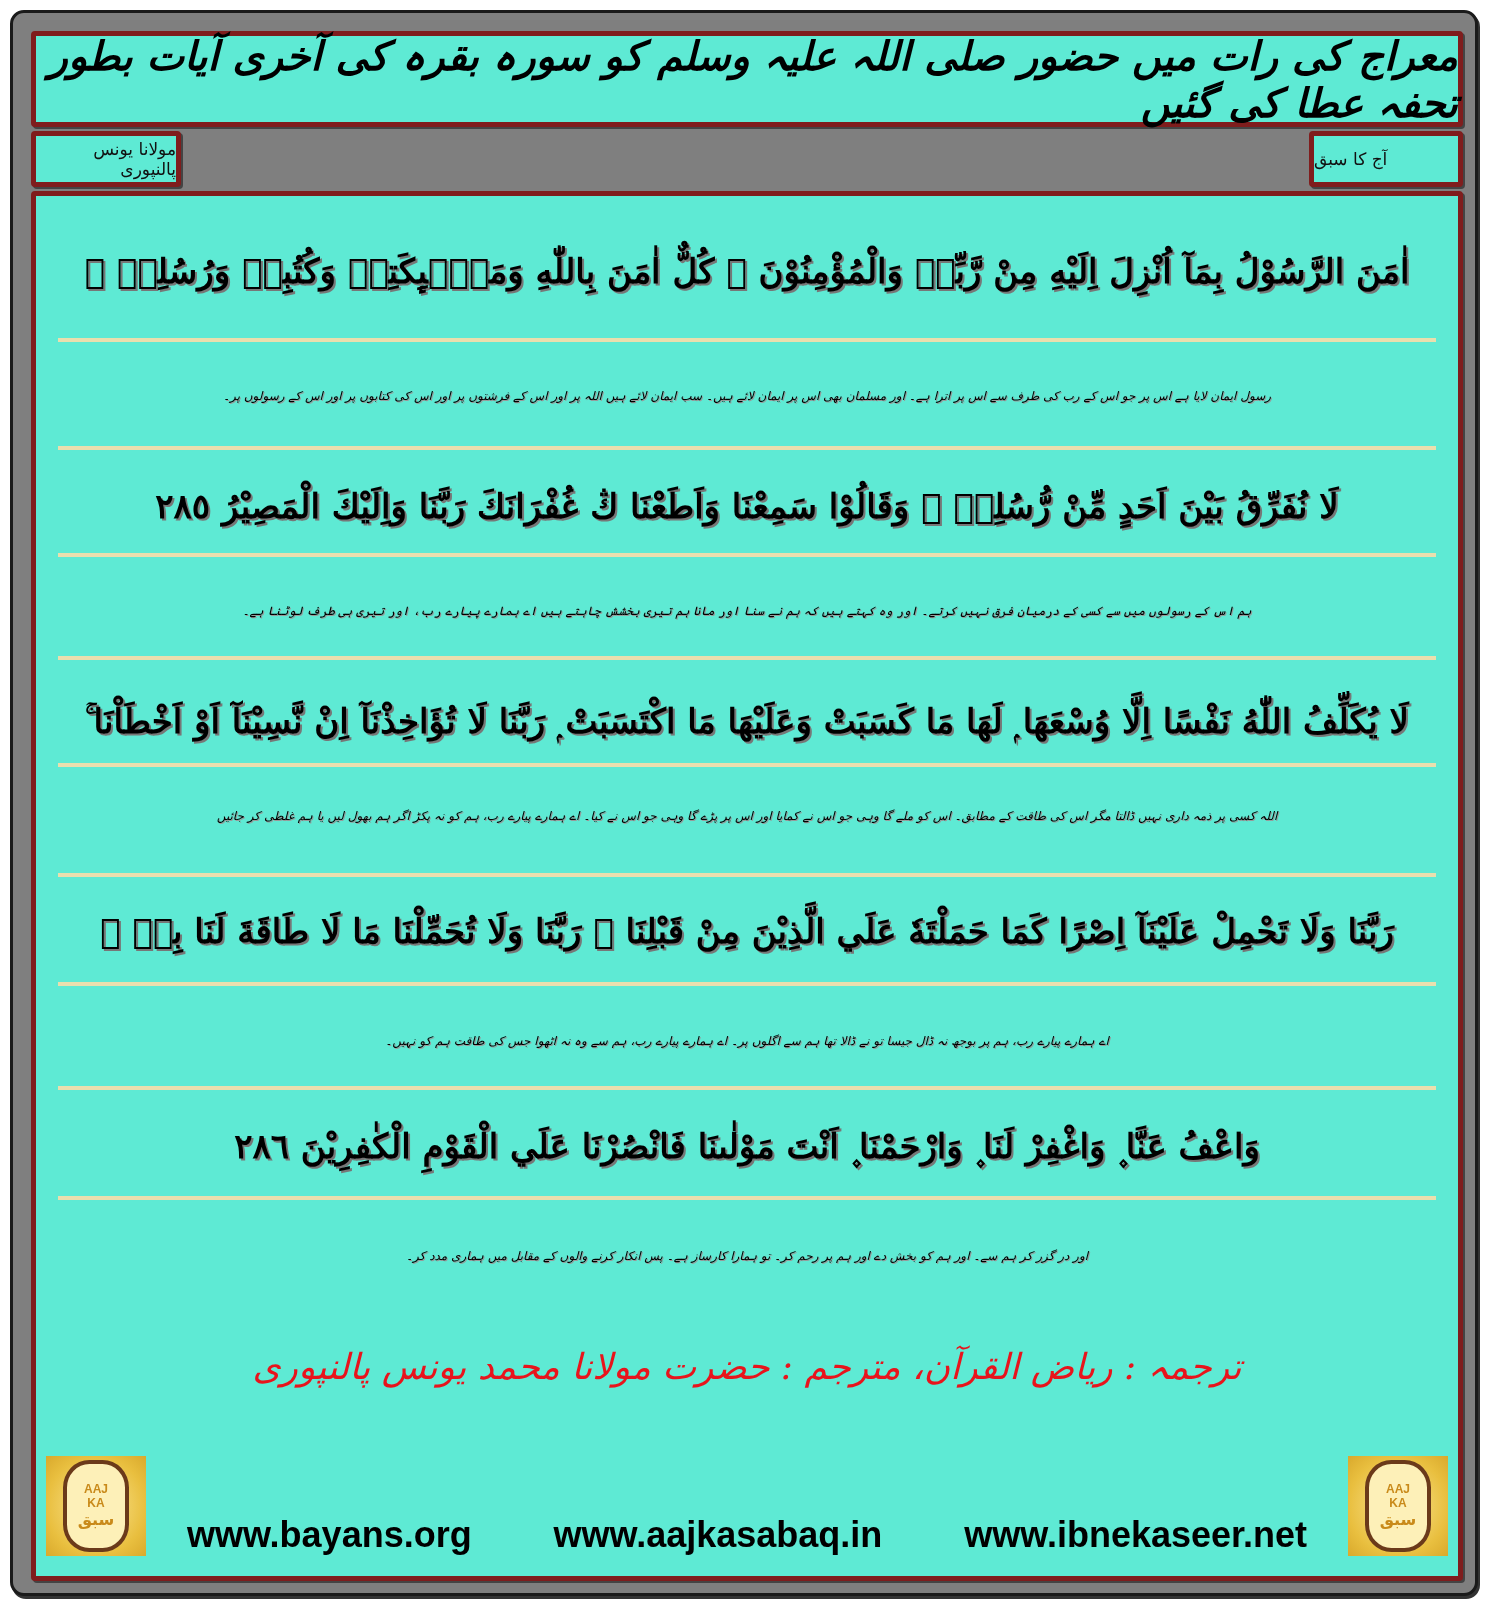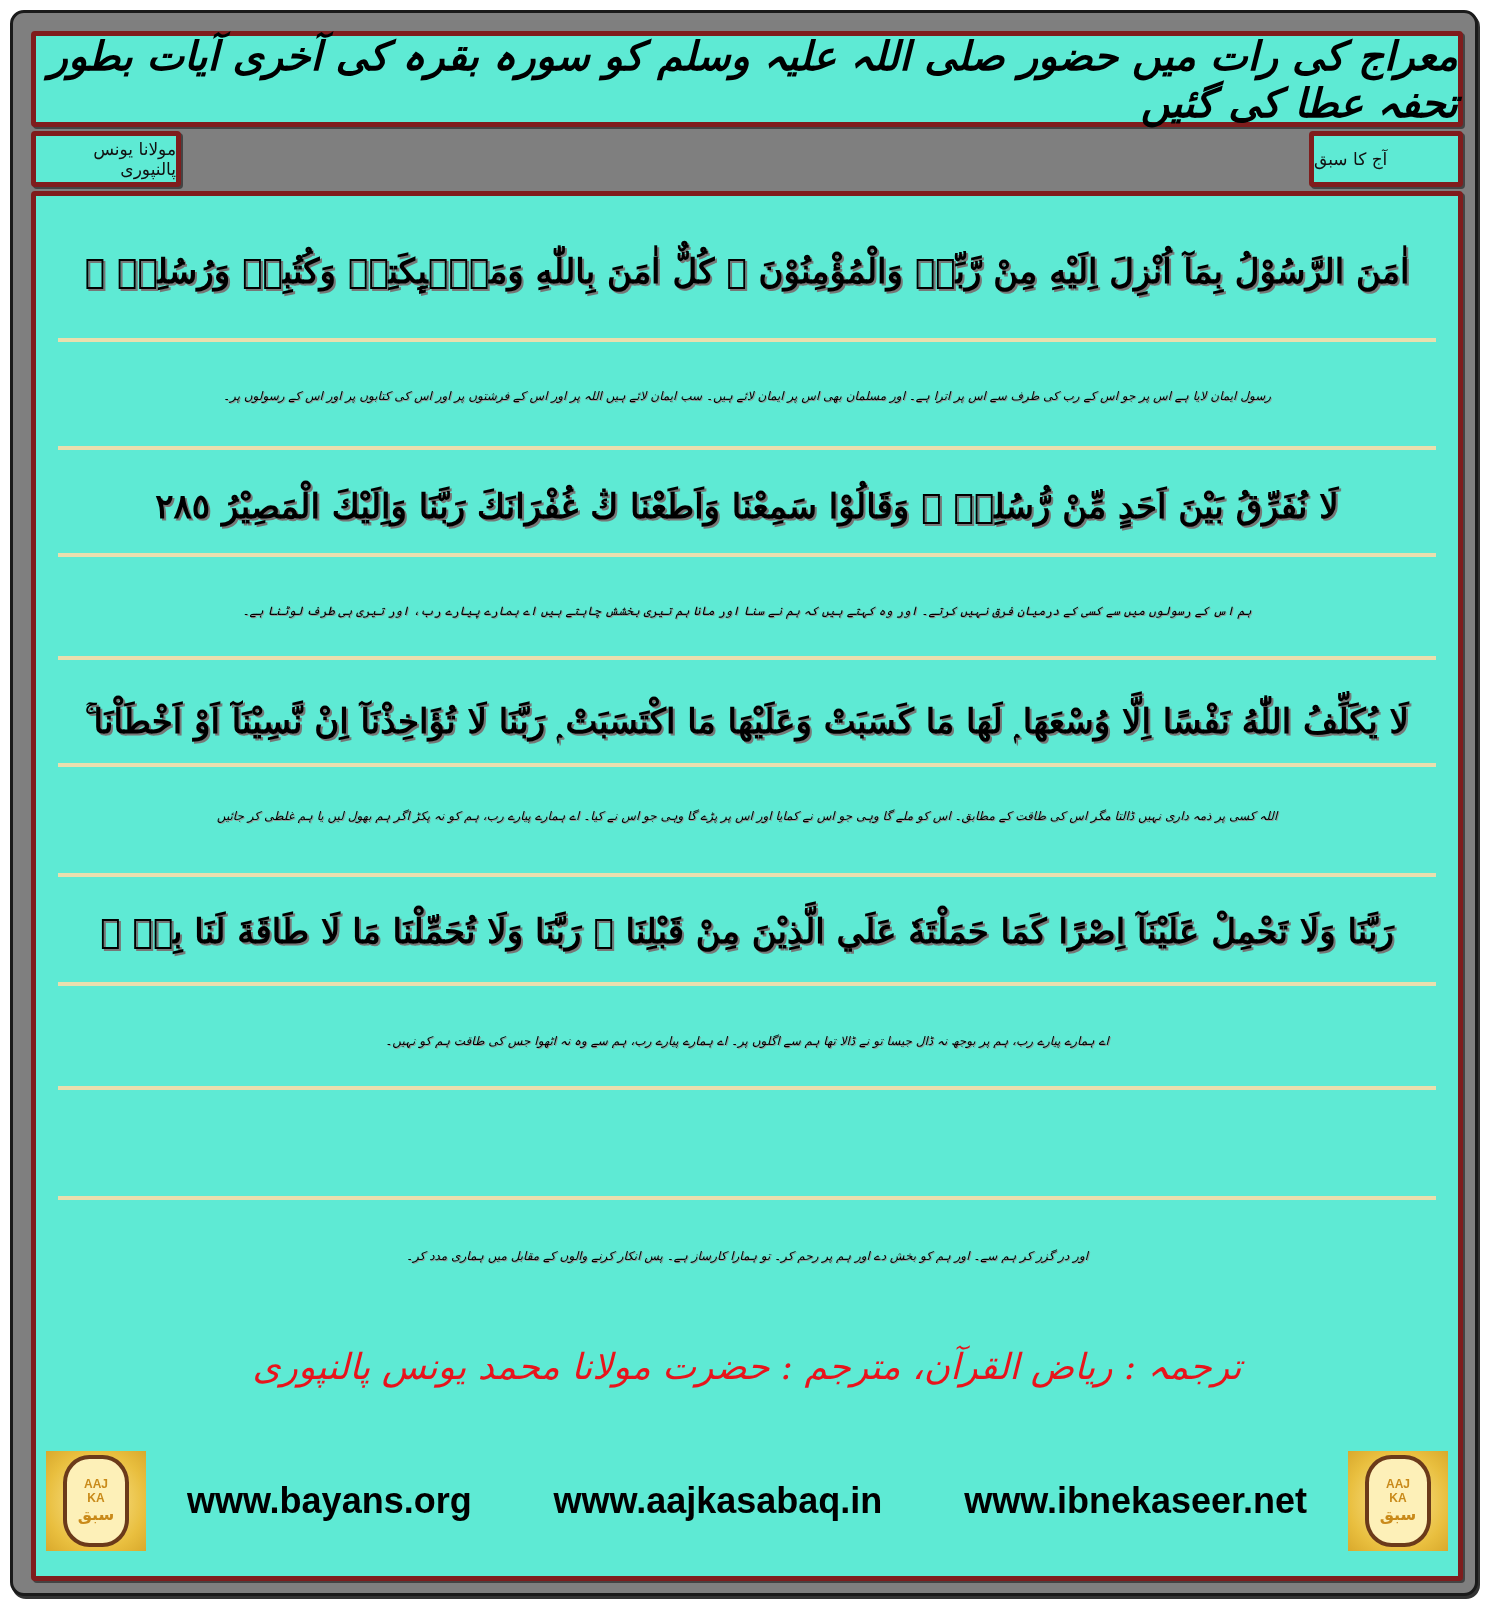--- a/index.html
+++ b/index.html
@@ -26,21 +26,21 @@
 
   .content-panel { left: 18px; top: 178px; width: 1422px; height: 1380px; }
 
   .row { position: absolute; left: 0; right: 0; display:flex; align-items:center; justify-content:center; direction: rtl; }
   .arabic { font-family: "DejaVu Serif", serif; font-size: 34px; font-weight: bold; color:#000; text-shadow: 2px 2px 0 #777; }
   .urdu { font-family: "DejaVu Serif", serif; font-size: 12px; font-style: italic; color:#000; text-shadow: 1px 1px 0 #999; }
   .divider { position: absolute; left: 22px; width: 1378px; height: 4px; background: #eadfae; }
 
   .credit { font-family: "DejaVu Serif", serif; font-size: 36px; font-style: italic; color:#e8141c; direction: rtl; }
 
-  .footer-row { position:absolute; left: 0; right: 0; top: 1250px; height: 110px; display:flex; align-items:center; justify-content:space-between; padding: 0 10px; box-sizing: border-box; }
+  .footer-row { position:absolute; left: 0; right: 0; top: 1250px; height: 110px; display:flex; align-items:flex-end; justify-content:space-between; padding: 0 10px; box-sizing: border-box; }
   .logo {
     width: 100px; height: 100px; background: radial-gradient(circle at 50% 50%, #fbe89a, #e9bf3f 70%, #d9a92c);
     display:flex; align-items:center; justify-content:center; position: relative;
   }
   .logo-inner {
     width: 58px; height: 84px; border: 4px solid #6b3a1a; border-radius: 40% 40% 40% 40% / 30% 30% 30% 30%;
     background: #fdf0b8; display:flex; flex-direction: column; align-items:center; justify-content:center;
   }
   .logo-inner span { font-family: "Liberation Sans", sans-serif; font-weight: bold; color:#c98a1a; font-size: 12px; line-height: 14px; }
   .logo-inner span.ur { font-family: "DejaVu Sans", sans-serif; font-size: 16px; line-height: 20px; }
@@ -93,20 +93,23 @@
 
     <div class="row" style="top:700px;height:70px;">
       <span class="arabic">رَبَّنَا وَلَا تَحْمِلْ عَلَيْنَآ اِصْرًا كَمَا حَمَلْتَهٗ عَلَي الَّذِيْنَ مِنْ قَبْلِنَا ۚ رَبَّنَا وَلَا تُحَمِّلْنَا مَا لَا طَاقَةَ لَنَا بِهٖ ۚ</span>
     </div>
     <div class="divider" style="top:786px;"></div>
     <div class="row" style="top:825px;height:40px;">
       <span class="urdu">اے ہمارے پیارے رب، ہم پر بوجھ نہ ڈال جیسا تو نے ڈالا تھا ہم سے اگلوں پر۔ اے ہمارے پیارے رب، ہم سے وہ نہ اٹھوا جس کی طاقت ہم کو نہیں۔</span>
     </div>
     <div class="divider" style="top:890px;"></div>
 
+    <div class="row" style="top:915px;height:70px;">
+      <span class="arabic">وَاعْفُ عَنَّا ۪ وَاغْفِرْ لَنَا ۪ وَارْحَمْنَا ۪ اَنْتَ مَوْلٰىنَا فَانْصُرْنَا عَلَي الْقَوْمِ الْكٰفِرِيْنَ ٢٨٦</span>
+    </div>
     <div class="divider" style="top:1000px;"></div>
     <div class="row" style="top:1040px;height:40px;">
       <span class="urdu">اور در گزر کر ہم سے۔ اور ہم کو بخش دے اور ہم پر رحم کر۔ تو ہمارا کارساز ہے۔ پس انکار کرنے والوں کے مقابل میں ہماری مدد کر۔</span>
     </div>
 
     <div class="row" style="top:1135px;height:70px;">
       <span class="credit">ترجمہ : ریاض القرآن، مترجم : حضرت مولانا محمد یونس پالنپوری</span>
     </div>
 
     <div class="footer-row">

